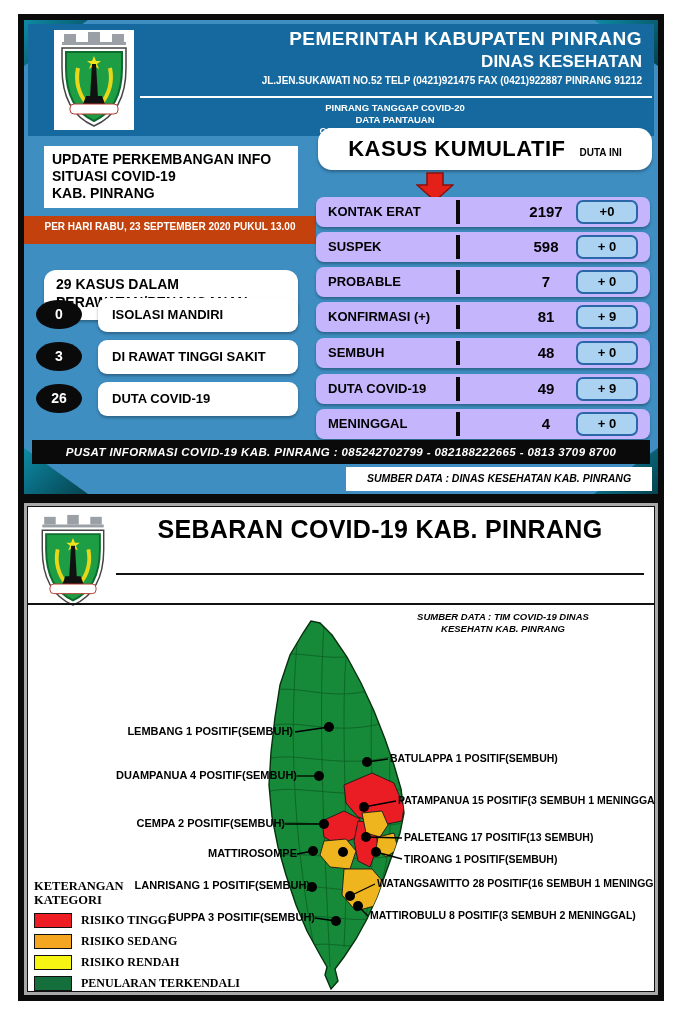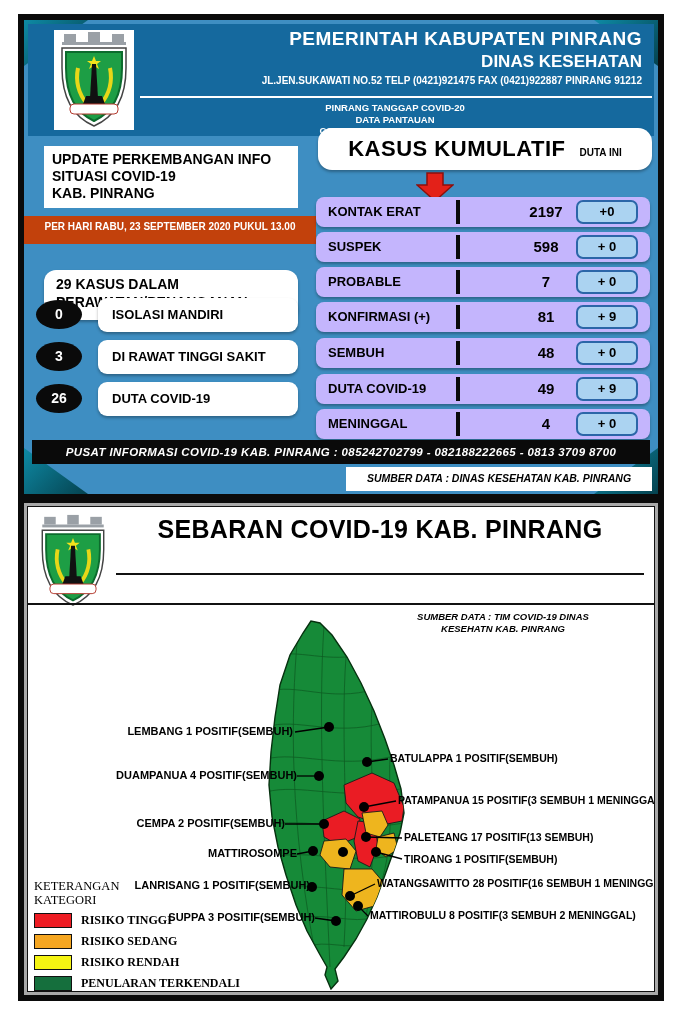--- a/index.html
+++ b/index.html
@@ -79,21 +79,21 @@
   .c-red { color:#e5231c; } .c-green { color:#16a458; } .c-amber { color:#f0b426; } .c-dkred { color:#aa1216; }
   .rule2 { position:absolute; left:0; top:96px; width:100%; height:2px; background:#111; }
   .map-svg { position:absolute; left:0; top:0; width:626px; height:483px; }
   .map-src { position:absolute; left:330px; top:104px; width:290px; text-align:center; font-size:9.5px;
              font-weight:bold; font-style:italic; line-height:12px; white-space:pre-line; }
   .mlab { position:absolute; font-weight:bold; white-space:nowrap; }
   .mlab.l { font-size:11px; text-align:left; }
   .mlab.r { font-size:10.5px; }
   .legend { position:absolute; left:6px; top:372px; width:230px;
             font-family:"Liberation Serif", serif; }
-  .leg-title { font-size:12.5px; font-weight:normal; line-height:14px; }
+  .leg-title { font-size:12.5px; font-weight:bold; line-height:14px; }
   .leg-row { display:flex; align-items:center; margin-top:6px; }
   .leg-swatch { width:38px; height:15px; border:1.5px solid #111; margin-right:9px; flex:0 0 auto; }
   .leg-label { font-size:12px; font-weight:bold; white-space:nowrap; }
   .pre { white-space:pre-line; }
 </style>
 </head>
 <body>
 
 <div class="card1">
   <div class="corner tl"></div>

